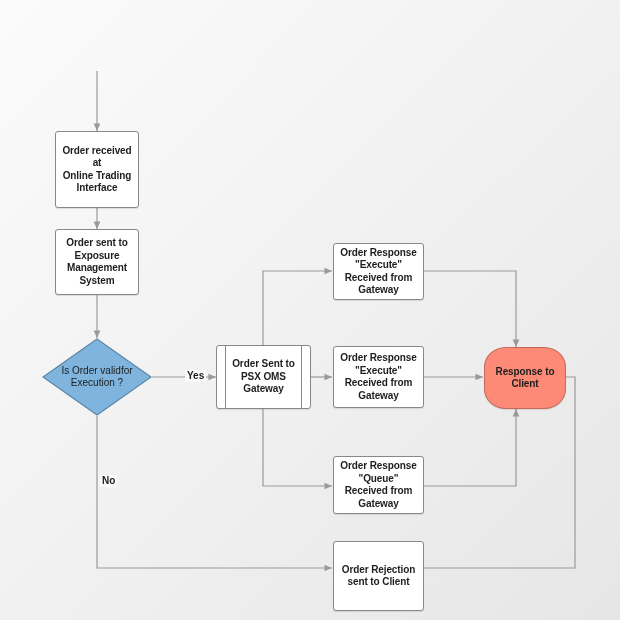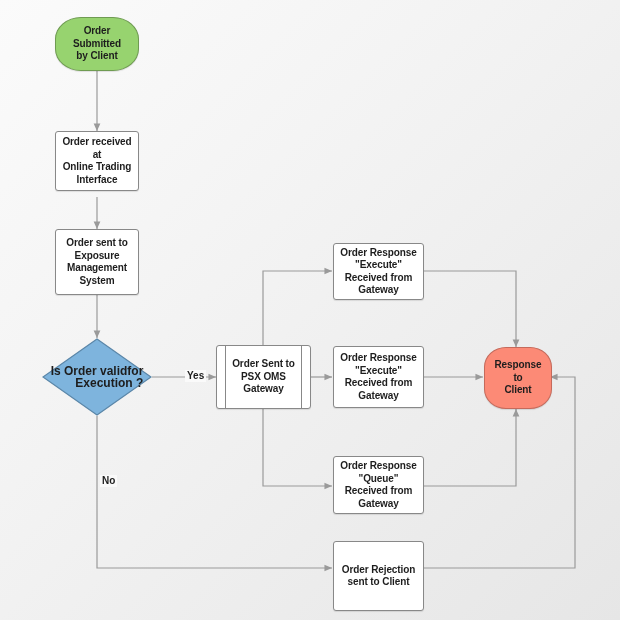--- a/index.html
+++ b/index.html
@@ -81,23 +81,23 @@
   .decision .diamond-svg {
     position: absolute;
     left: 0; top: 0;
   }
   .decision .dlbl {
     position: absolute;
     left: 0; top: 0; right: 0; bottom: 0;
     display: flex;
     align-items: center;
     justify-content: center;
-    text-align: right;
-    font-size: 12px;
-    font-weight: bold;
+    text-align: center;
+    font-size: 10px;
+    font-weight: normal;
     line-height: 12.5px;
     color: #1d1d1d;
     white-space: pre-line;
   }
   .edge-label {
     position: absolute;
     font-size: 10px;
     font-weight: bold;
     color: #1d1d1d;
     background: #fafafa;
@@ -137,26 +137,22 @@
       <path d="M 424 271 L 516 271 L 516 347"></path>
 
       <path d="M 424 377 L 483 377"></path>
 
       <path d="M 424 486 L 516 486 L 516 409"></path>
 
       <path d="M 424 568 L 575 568 L 575 377 L 550 377"></path>
     </g>
   </svg>
 
-  <div class="node terminator" style="left:55px; top:17px; width:84px; height:54px;">
-    <span class="lbl">Order Submitted
-by Client</span>
-  </div>
-
-  <div class="node proc" style="left:55px; top:131px; width:84px; height:60px;">
+
+  <div class="node proc" style="left:55px; top:131px; width:84px; height:77px;">
     <span class="lbl">Order received at
 Online Trading
 Interface</span>
   </div>
 
   <div class="node proc" style="left:55px; top:229px; width:84px; height:66px;">
     <span class="lbl">Order sent to
 Exposure
 Management
 System</span>
@@ -197,21 +193,21 @@
 "Queue"
 Received from
 Gateway</span>
   </div>
 
   <div class="node proc" style="left:333px; top:541px; width:91px; height:70px;">
     <span class="lbl">Order Rejection
 sent to Client</span>
   </div>
 
-  <div class="node terminator-resp" style="left:484px; top:347px; width:68px; height:62px;">
+  <div class="node terminator-resp" style="left:484px; top:347px; width:82px; height:62px;">
     <span class="lbl">Response to
 Client</span>
   </div>
 
   <div class="edge-label" style="left:173px; top:370px;margin-left:12px;">Yes</div>
   <div class="edge-label" style="left:100px; top:475px;">No</div>
 
 </div>
 
 </body></html>

